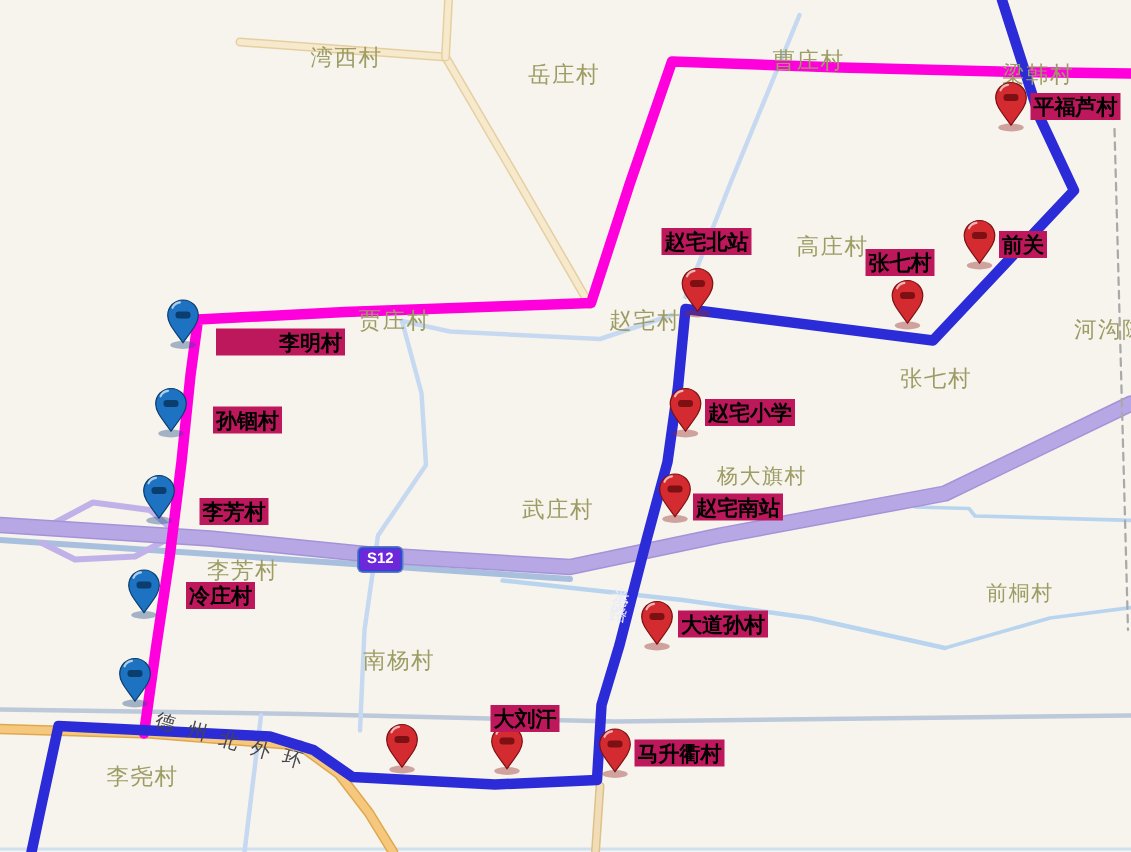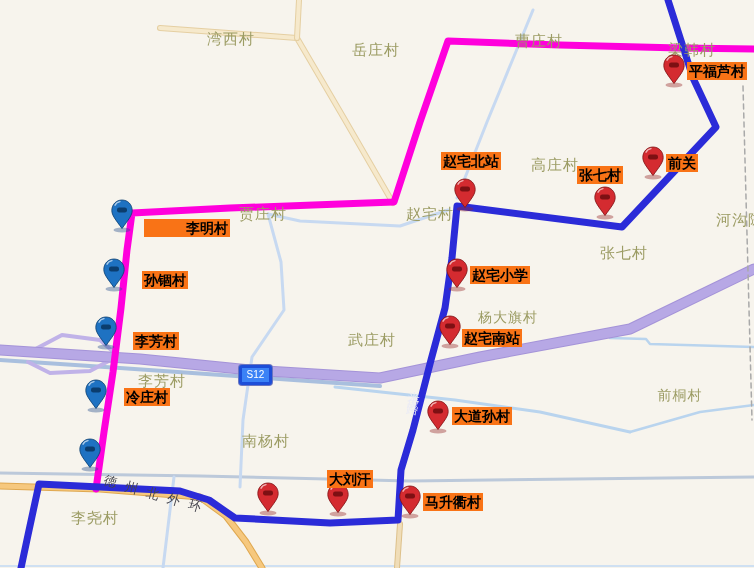--- a/index.html
+++ b/index.html
@@ -9,36 +9,36 @@
     font-family:"Liberation Sans", sans-serif;
   }
   .stage svg{position:absolute;left:0;top:0;}
   .overlay{position:absolute;left:0;top:0;width:100%;height:100%;}
   .map-label{
     position:absolute;transform:translate(-50%,-50%);
     color:#9c9c64;font-size:15px;letter-spacing:1px;white-space:nowrap;
     font-family:"Liberation Sans", sans-serif;
   }
   .stop-label{
-    position:absolute;background:#f97316;color:#000;
+    position:absolute;background:#be185d;color:#000;
     font-weight:bold;font-size:14px;line-height:18px;padding:0 2px;
     white-space:nowrap;font-family:"Liberation Sans", sans-serif;
   }
   .pin{position:absolute;width:24px;height:34px;}
   .title{
     position:absolute;left:5px;top:10px;
     background:#ec0000;color:#ffffff;font-weight:bold;font-size:18px;
     line-height:21px;padding:1px 5px 2px 4px;
     border:1px solid #c40000;box-shadow:2px 2px 0 rgba(80,0,0,.55);
     text-shadow:1px 1px 0 #7a0000;white-space:nowrap;
   }
   .shield{
     position:absolute;left:239px;top:365px;width:27px;height:14px;
-    background:#3b82f6;border:3px solid #1d4ed8;border-radius:3px;
-    color:#ffffff;font-size:10px;font-weight:normal;text-align:center;line-height:13px;
+    background:#6d28d9;border:1px solid #1d4ed8;border-radius:3px;
+    color:#ffffff;font-size:10px;font-weight:bold;text-align:center;line-height:13px;
     box-shadow:0 0 0 1px #6b76c0;
   }
   .road-name-ring{
     position:absolute;left:104px;top:471px;
     color:#45454e;font-size:13px;letter-spacing:9px;white-space:nowrap;
     transform:rotate(16deg);transform-origin:left center;
   }
   .road-name-mihu{
     position:absolute;left:407px;top:382px;
     color:#ebebf5;font-size:12px;letter-spacing:6px;white-space:nowrap;

